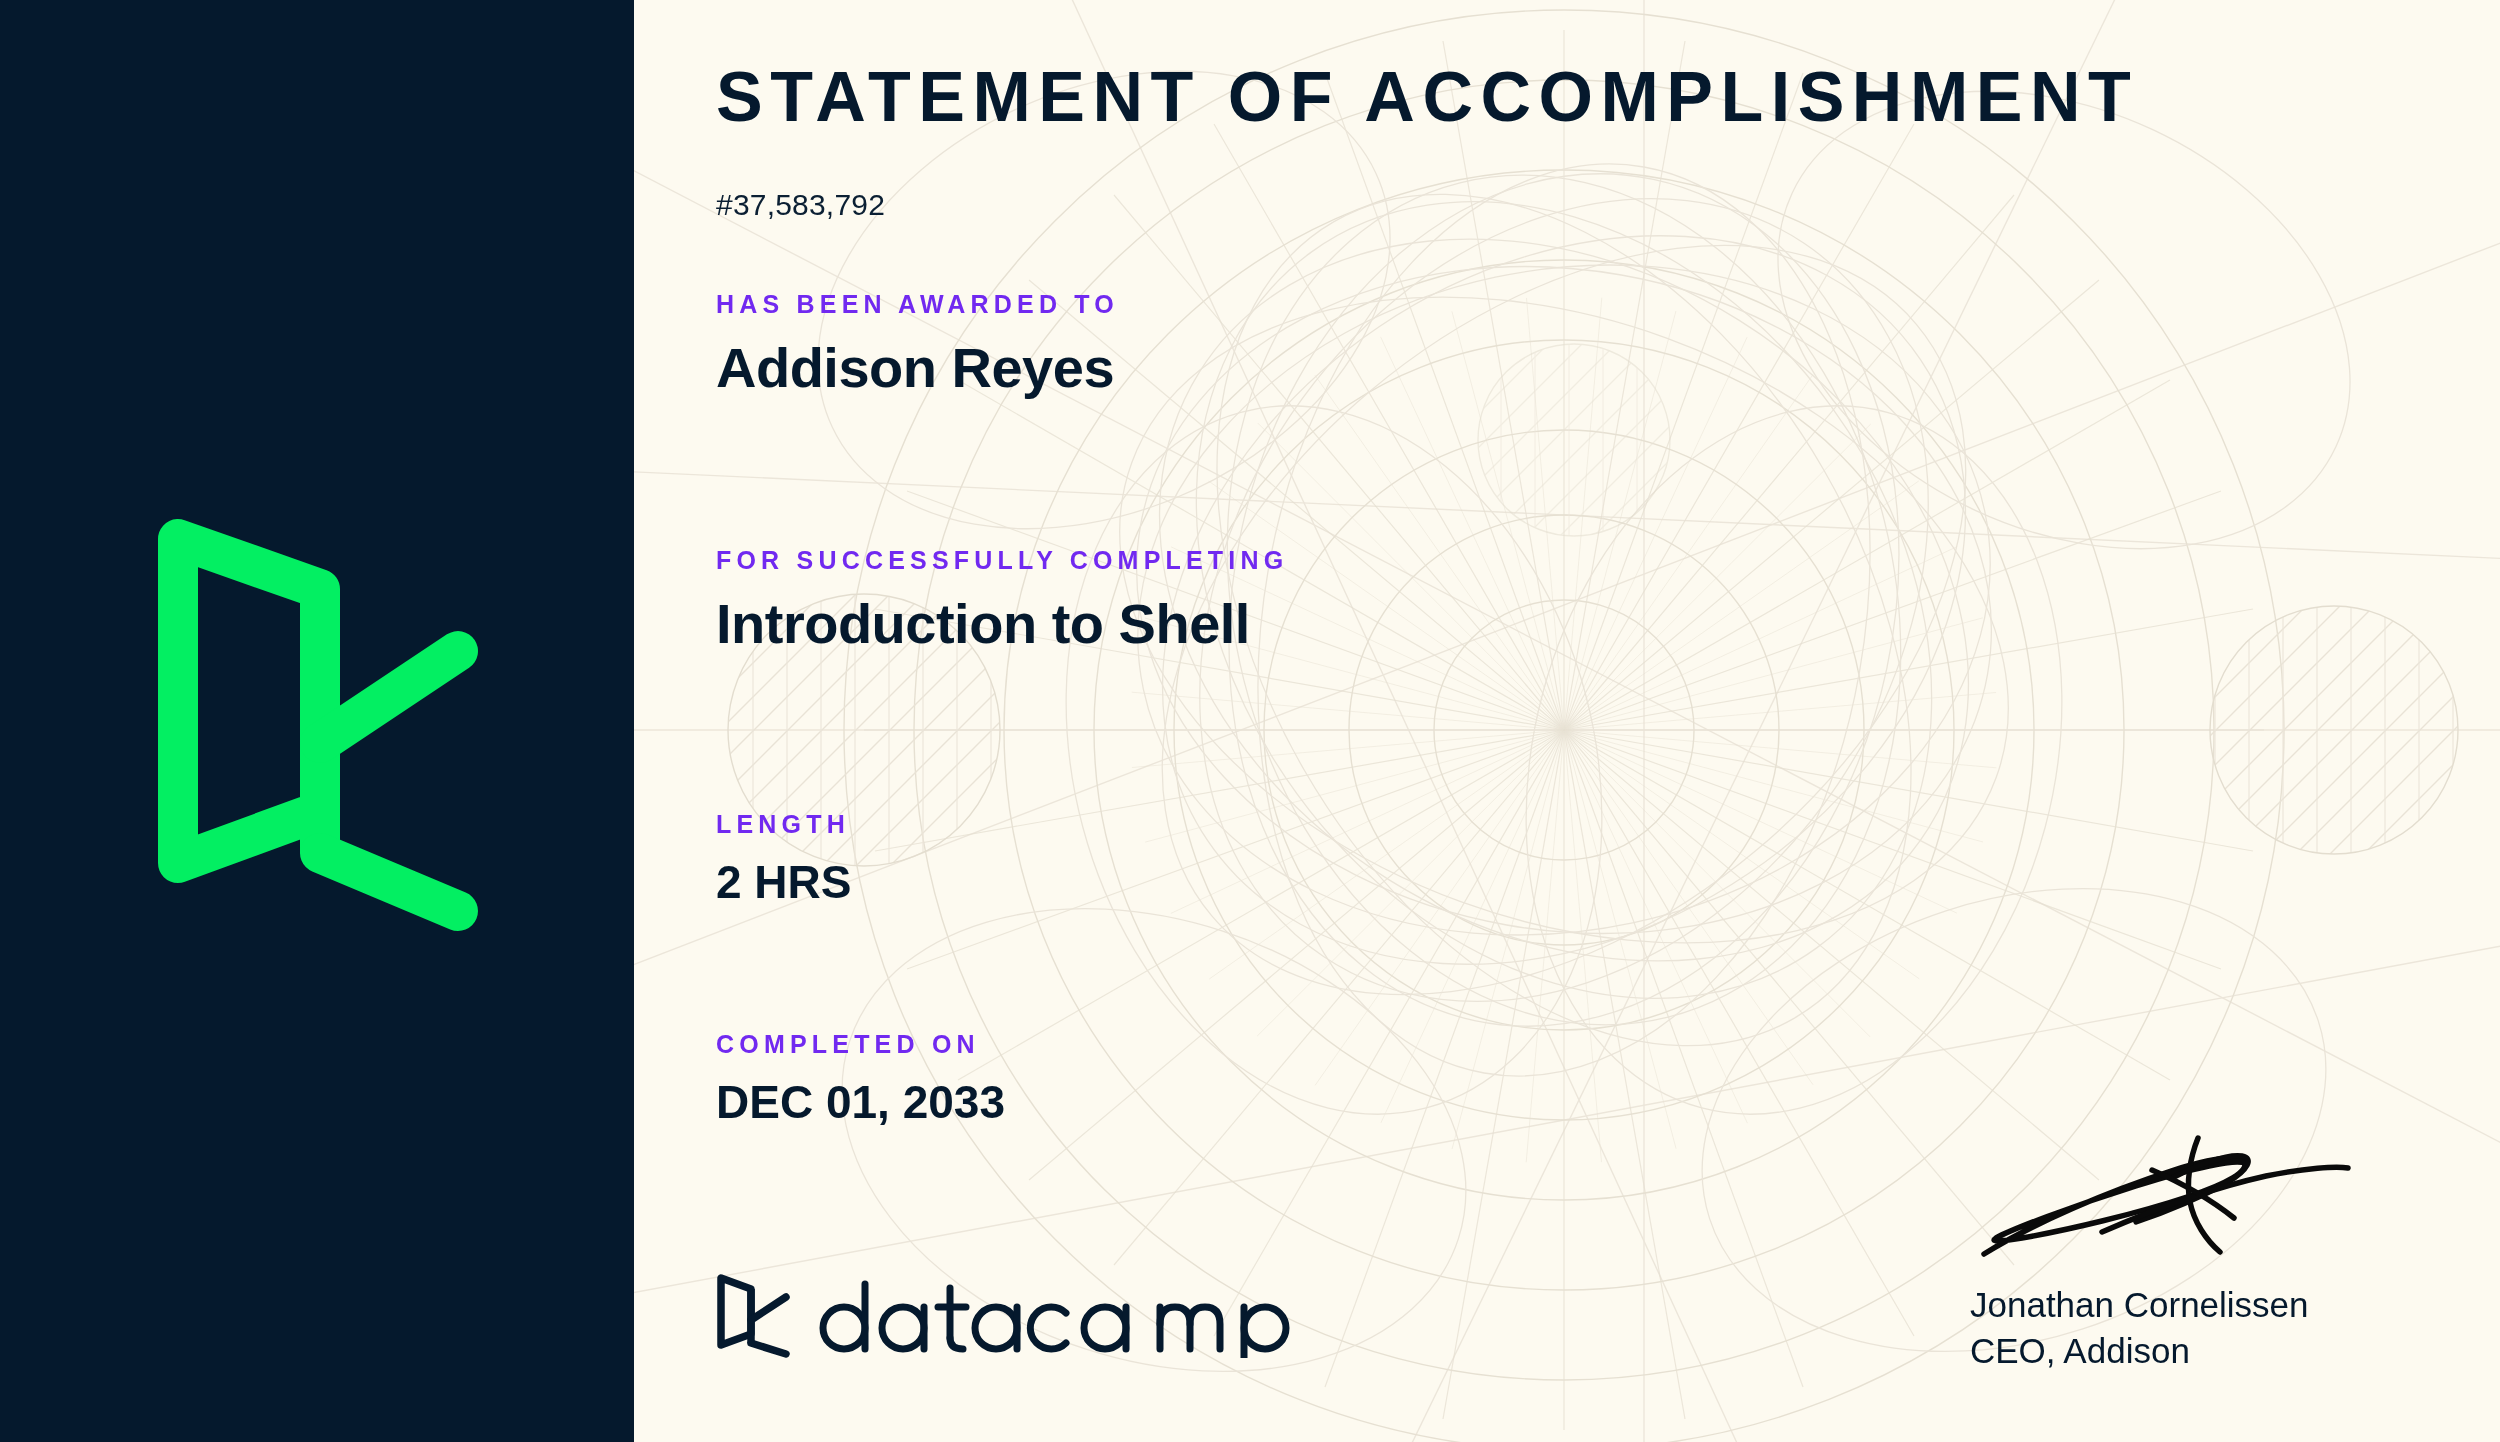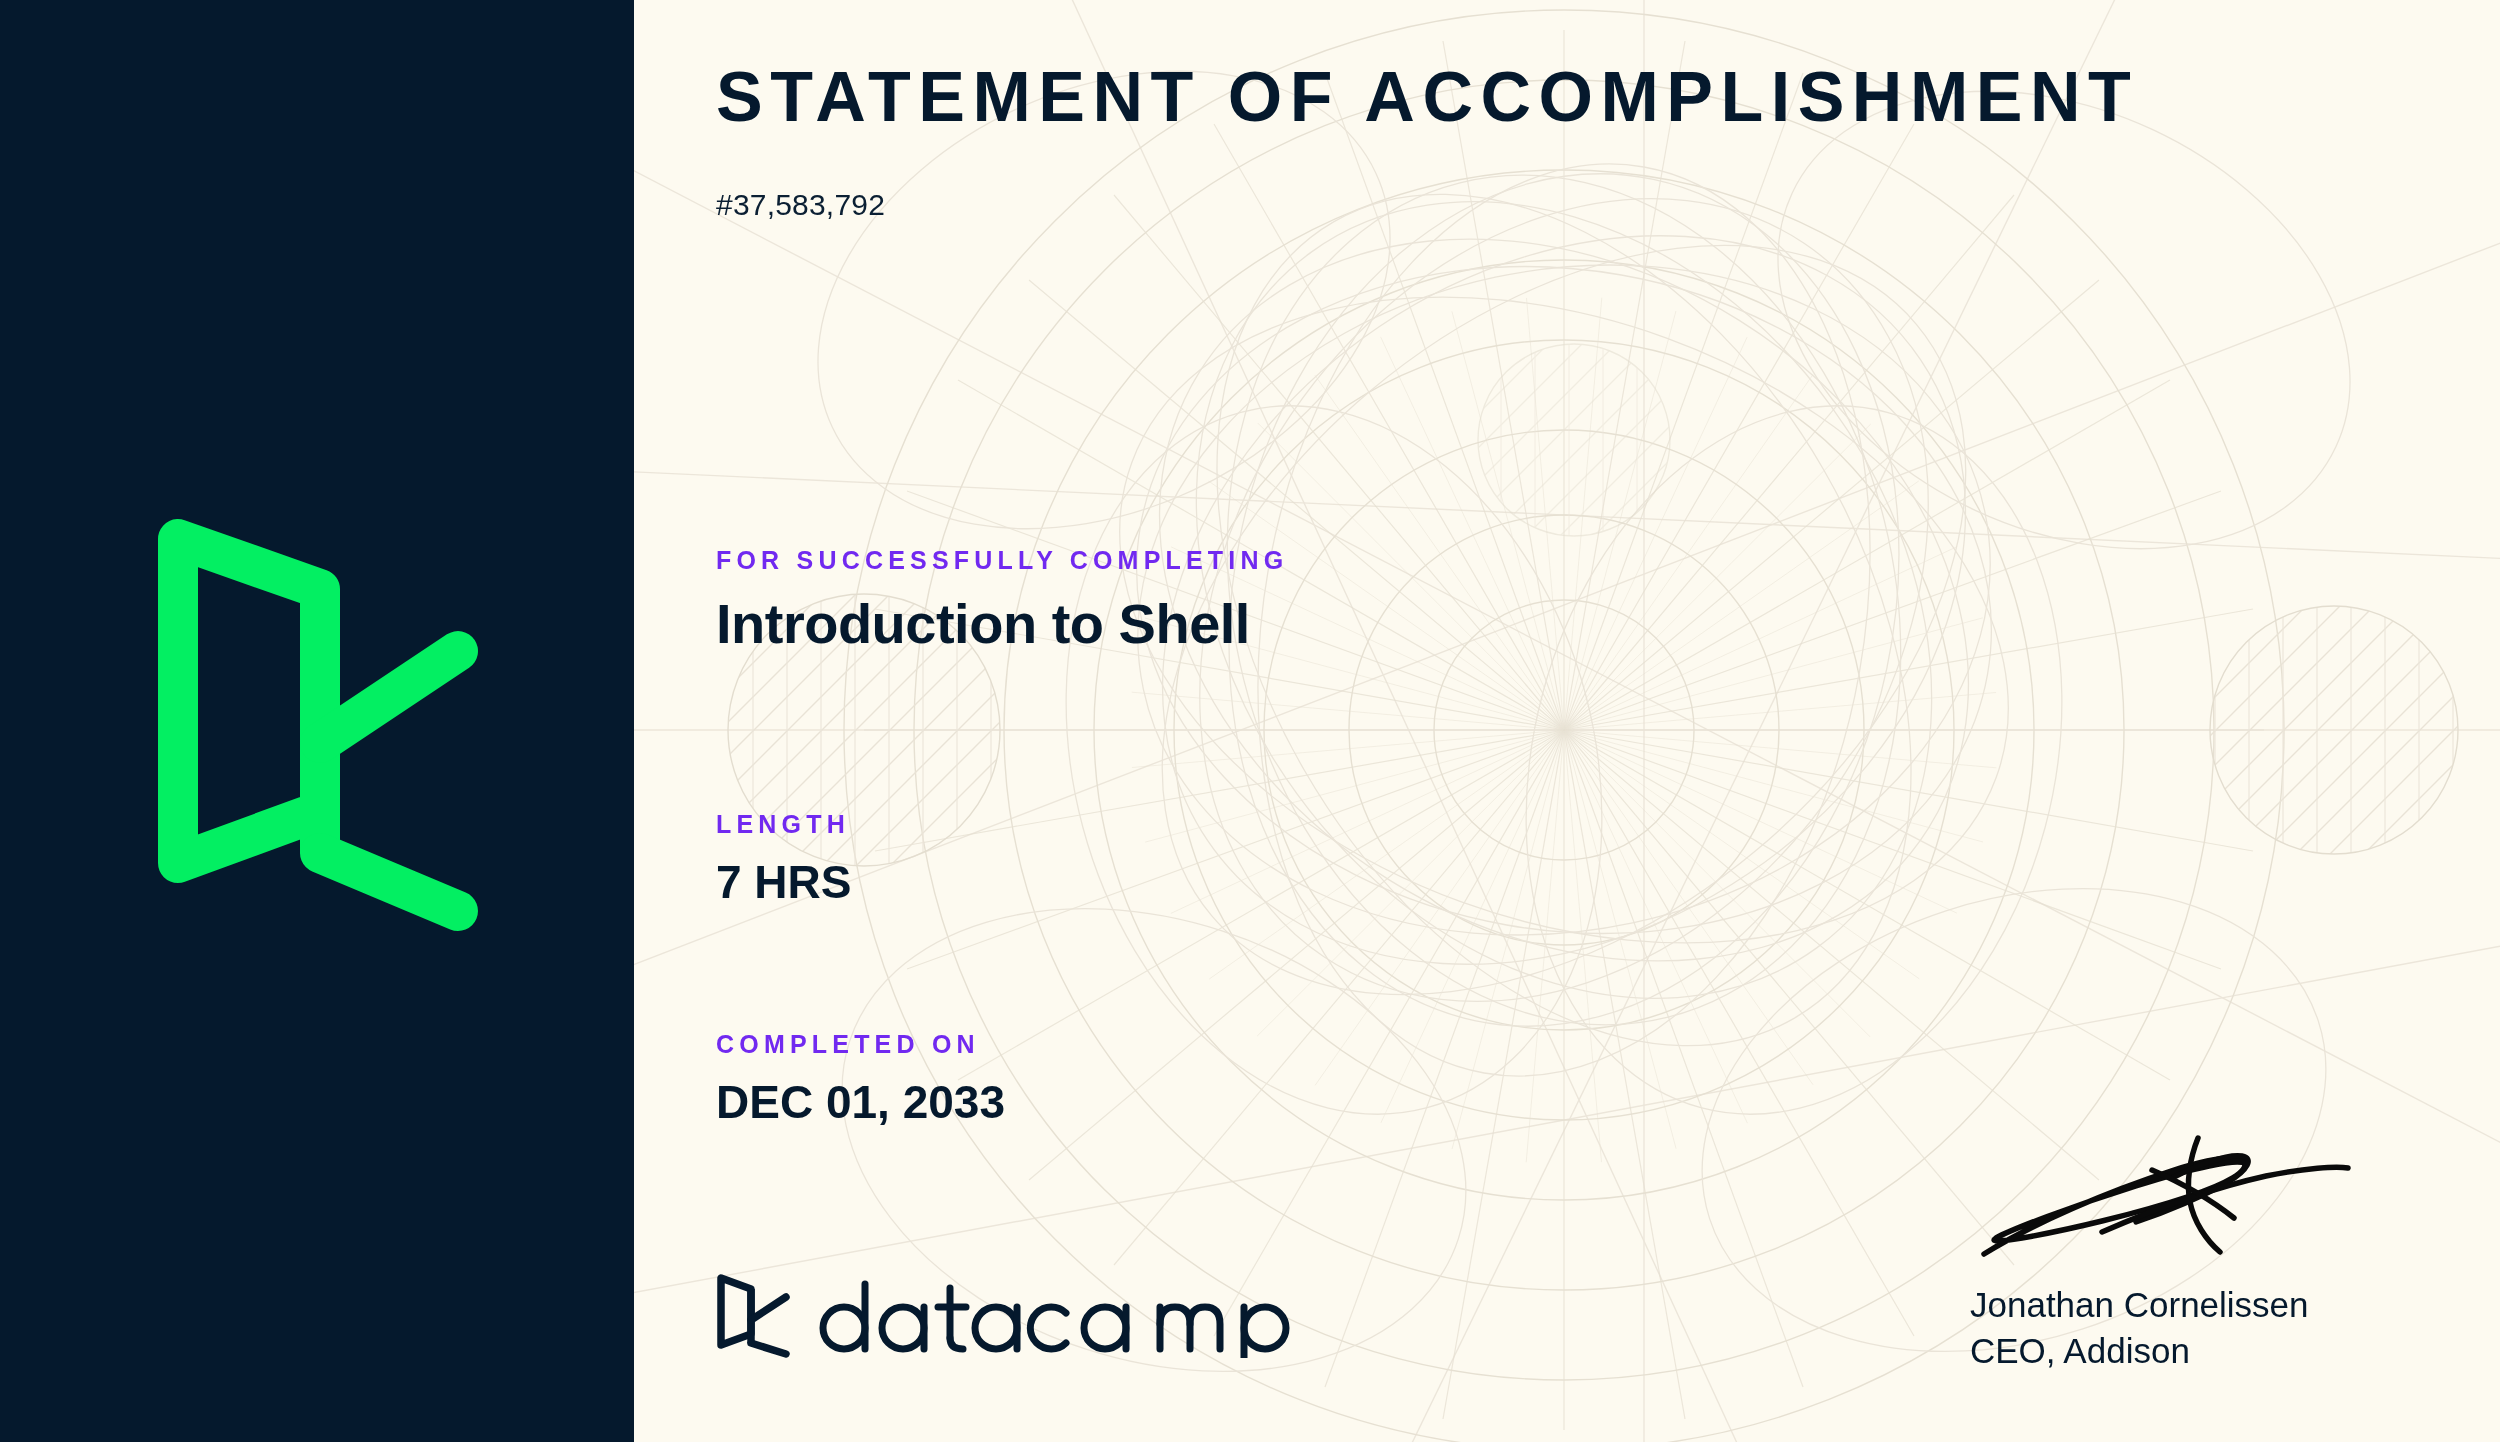--- a/index.html
+++ b/index.html
@@ -280,29 +280,33 @@
         <circle cx="940" cy="440" r="96" fill="url(#sphereHatch)" opacity="0.55"></circle>
       </g>
     </svg>
 
     <div class="content">
 
       <div class="cert-title">STATEMENT OF ACCOMPLISHMENT</div>
 
       <div class="cert-number">#37,583,792</div>
 
+      <div class="field field-awarded">
+        <div class="field-label">HAS BEEN AWARDED TO</div>
+        <div class="field-value">Addison Reyes</div>
+      </div>
 
       <div class="field field-course">
         <div class="field-label">FOR SUCCESSFULLY COMPLETING</div>
         <div class="field-value">Introduction to Shell</div>
       </div>
 
       <div class="field field-length">
         <div class="field-label">LENGTH</div>
-        <div class="field-value small">7 HRS</div>
+        <div class="field-value small">2 HRS</div>
       </div>
 
       <div class="field field-date">
         <div class="field-label">COMPLETED ON</div>
         <div class="field-value small">DEC 01, 2033</div>
       </div>
 
       <div class="brand">
         <svg width="76" height="86" viewBox="0 0 76 86" aria-hidden="true">
           <g fill="none" stroke="#05192d" stroke-width="7.5" stroke-linejoin="round" stroke-linecap="round">

